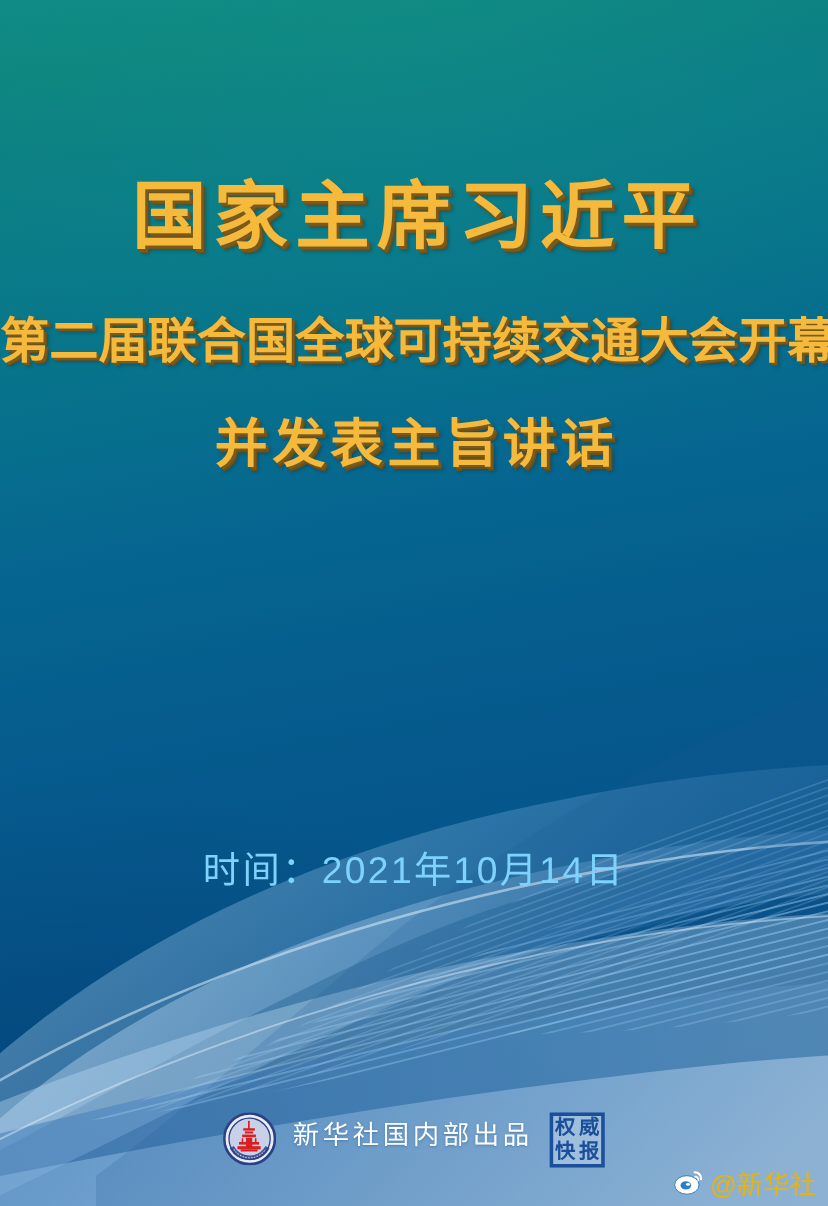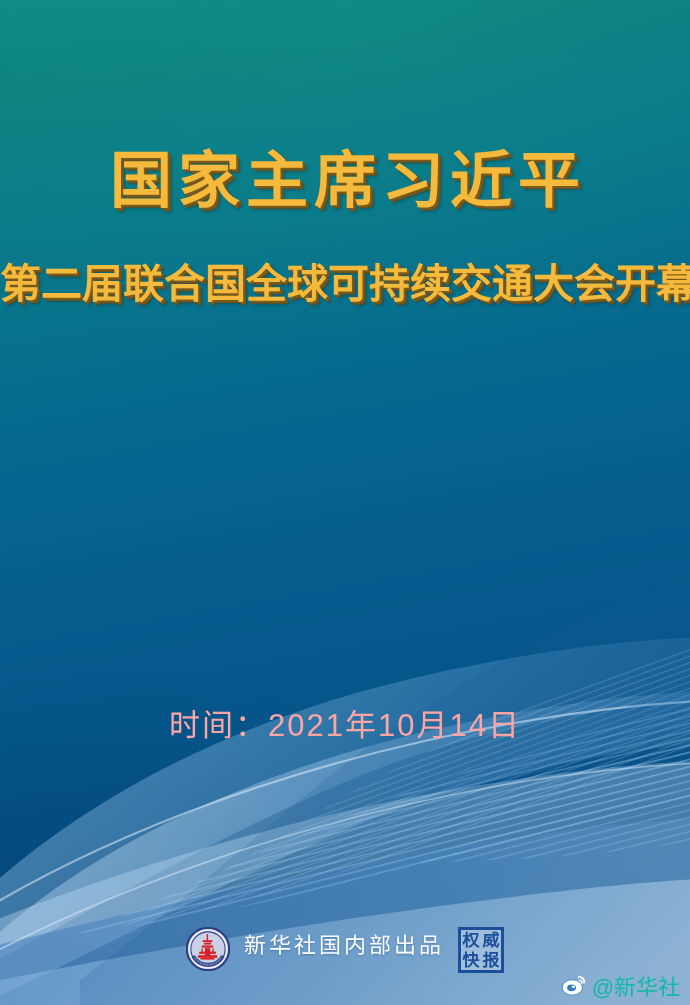--- a/index.html
+++ b/index.html
@@ -108,21 +108,21 @@
     margin: 0;
     text-indent: 4px;
   }
 
   .datetime {
     position: absolute;
     left: 0;
     right: 0;
     top: 700px;
     text-align: center;
-    color: #fca5a5;
+    color: #7dd3fc;
     font-size: 31px;
     letter-spacing: 2px;
     font-family: "Liberation Sans", "DejaVu Sans", sans-serif;
     font-weight: 400;
     white-space: nowrap;
   }
 
   
   .footer-bar {
     position: absolute;
@@ -181,21 +181,21 @@
     display: flex;
     align-items: center;
     gap: 5px;
   }
   .weibo-icon {
     width: 26px;
     height: 26px;
     display: block;
   }
   .weibo-handle {
-    color: #14b8a6;
+    color: #eab308;
     font-size: 22px;
     letter-spacing: 0px;
     font-family: "Liberation Sans", "DejaVu Sans", sans-serif;
     white-space: nowrap;
   }
 </style>
 </head>
 <body>
 
 <div id="poster">
@@ -292,20 +292,21 @@
       </g>
 
     </g>
   </svg>
 
   <div class="content">
 
     <div class="headline-group">
       <div class="hl hl-1">国家主席习近平</div>
       <div class="hl hl-3">第二届联合国全球可持续交通大会开幕式</div>
+      <div class="hl hl-4">并发表主旨讲话</div>
     </div>
 
     <div class="datetime">时间：2021年10月14日</div>
 
     <div class="footer-bar">
 
       <svg class="xinhua-logo" viewBox="0 0 100 100" aria-hidden="true">
         <circle cx="50" cy="50" r="48" fill="#e9edf6"></circle>
         <circle cx="50" cy="50" r="48" fill="none" stroke="#2b3f86" stroke-width="5"></circle>
         <circle cx="50" cy="50" r="39" fill="#b9c2e0" opacity="0.65"></circle>

